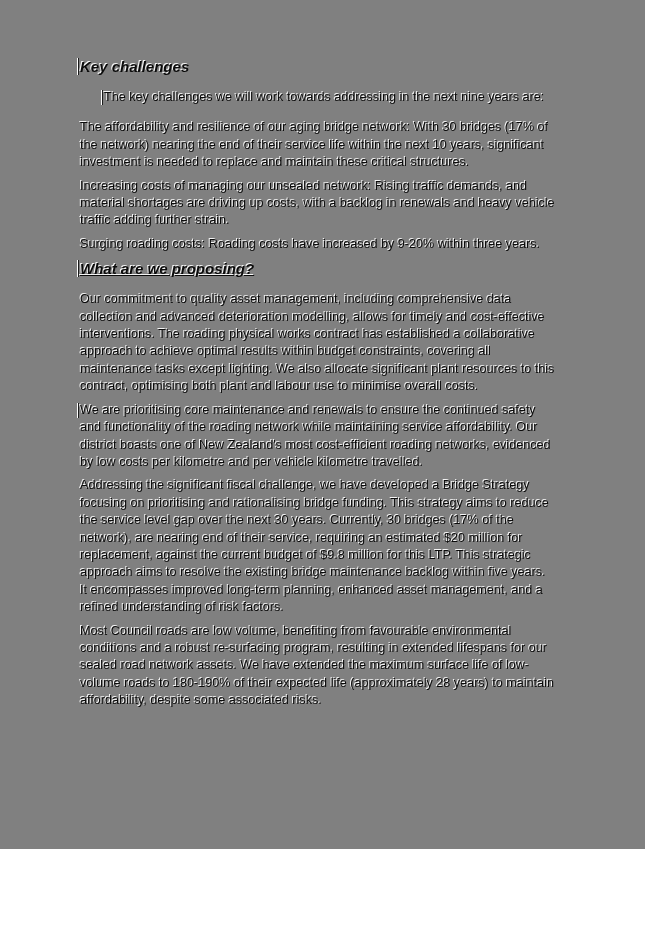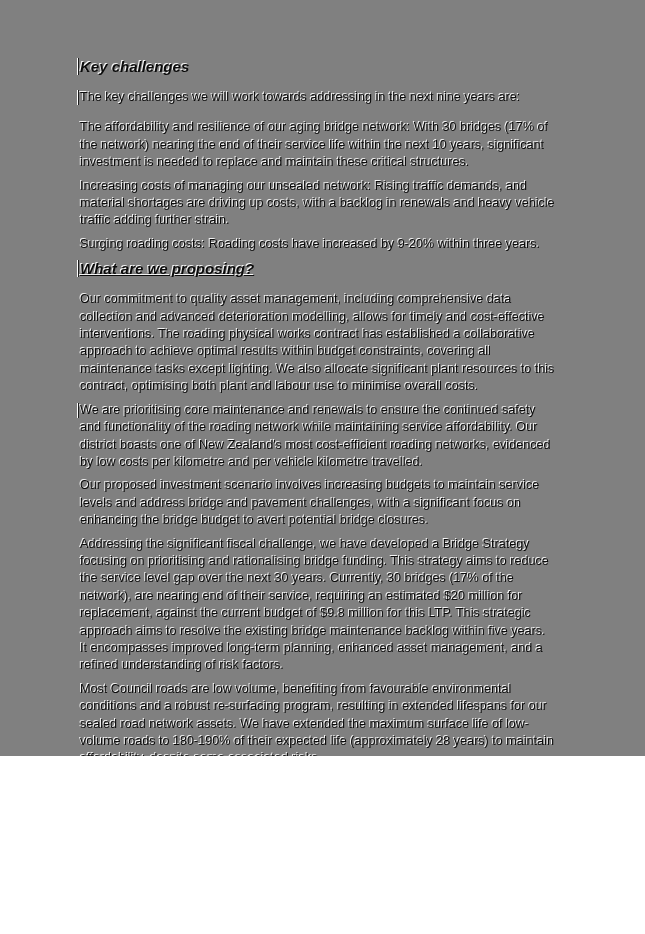--- a/index.html
+++ b/index.html
@@ -2,21 +2,21 @@
 <html><head>
 <meta charset="utf-8">
 <style>
   * { margin: 0; padding: 0; box-sizing: border-box; }
   html, body { width: 645px; height: 934px; }
   body { font-family: "Liberation Sans", "DejaVu Sans", sans-serif; }
 
   .page {
     position: relative;
     width: 645px;
-    height: 756px;
+    height: 849px;
     background: #808080;
     color: #0b0b0b;
     overflow: hidden;
   }
 
   .content {
     position: absolute;
     left: 80px;
     top: 57px;
     width: 492px;
@@ -34,21 +34,21 @@
   .heading {
     font-family: "Liberation Sans", "DejaVu Sans", sans-serif;
     font-size: 15px;
     line-height: 19px;
     font-weight: bold;
     font-style: italic;
   }
   .heading.underline { text-decoration: underline; }
 
   .para-block { margin: 0 0 6px 0; }
-  .para-block.intro { margin-bottom: 13px; }
+  .para-block.intro { margin-bottom: 13px; margin-left: 24px; }
 
   .para {
     font-size: 12.6px;
     line-height: 17.4px;
     white-space: pre-wrap;
   }
 
   .cursor-bar {
     position: absolute;
     left: -3px;
@@ -116,25 +116,20 @@
     </div>
 
     <div class="block para-block">
       <span class="cursor-bar"></span>
       <p class="para emboss">We are prioritising core maintenance and renewals to ensure the continued safety
 and functionality of the roading network while maintaining service affordability. Our
 district boasts one of New Zealand's most cost-efficient roading networks, evidenced
 by low costs per kilometre and per vehicle kilometre travelled.</p>
     </div>
 
-    <div class="block para-block">
-      <p class="para emboss">Our proposed investment scenario involves increasing budgets to maintain service
-levels and address bridge and pavement challenges, with a significant focus on
-enhancing the bridge budget to avert potential bridge closures.</p>
-    </div>
 
     <div class="block para-block">
       <p class="para emboss">Addressing the significant fiscal challenge, we have developed a Bridge Strategy
 focusing on prioritising and rationalising bridge funding. This strategy aims to reduce
 the service level gap over the next 30 years. Currently, 30 bridges (17% of the
 network), are nearing end of their service, requiring an estimated $20 million for
 replacement, against the current budget of $9.8 million for this LTP. This strategic
 approach aims to resolve the existing bridge maintenance backlog within five years.
 It encompasses improved long-term planning, enhanced asset management, and a
 refined understanding of risk factors.</p>

